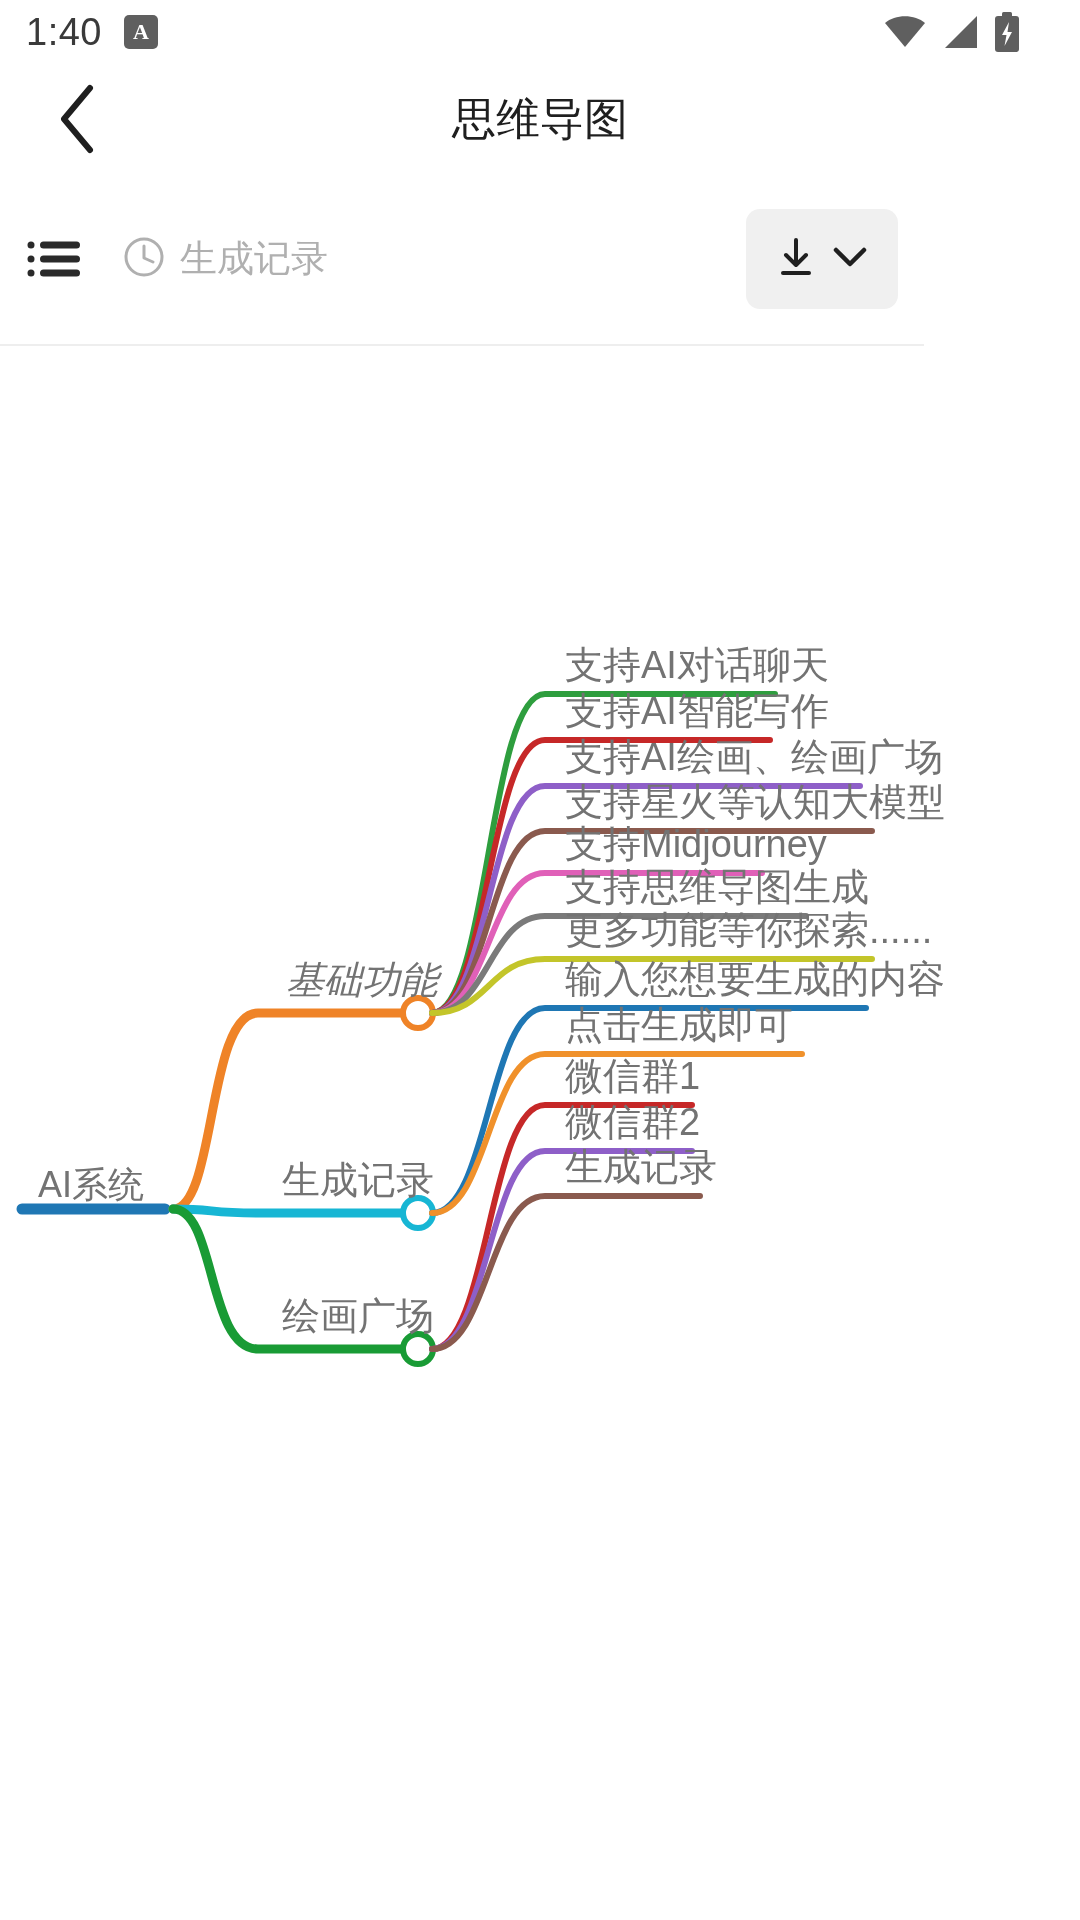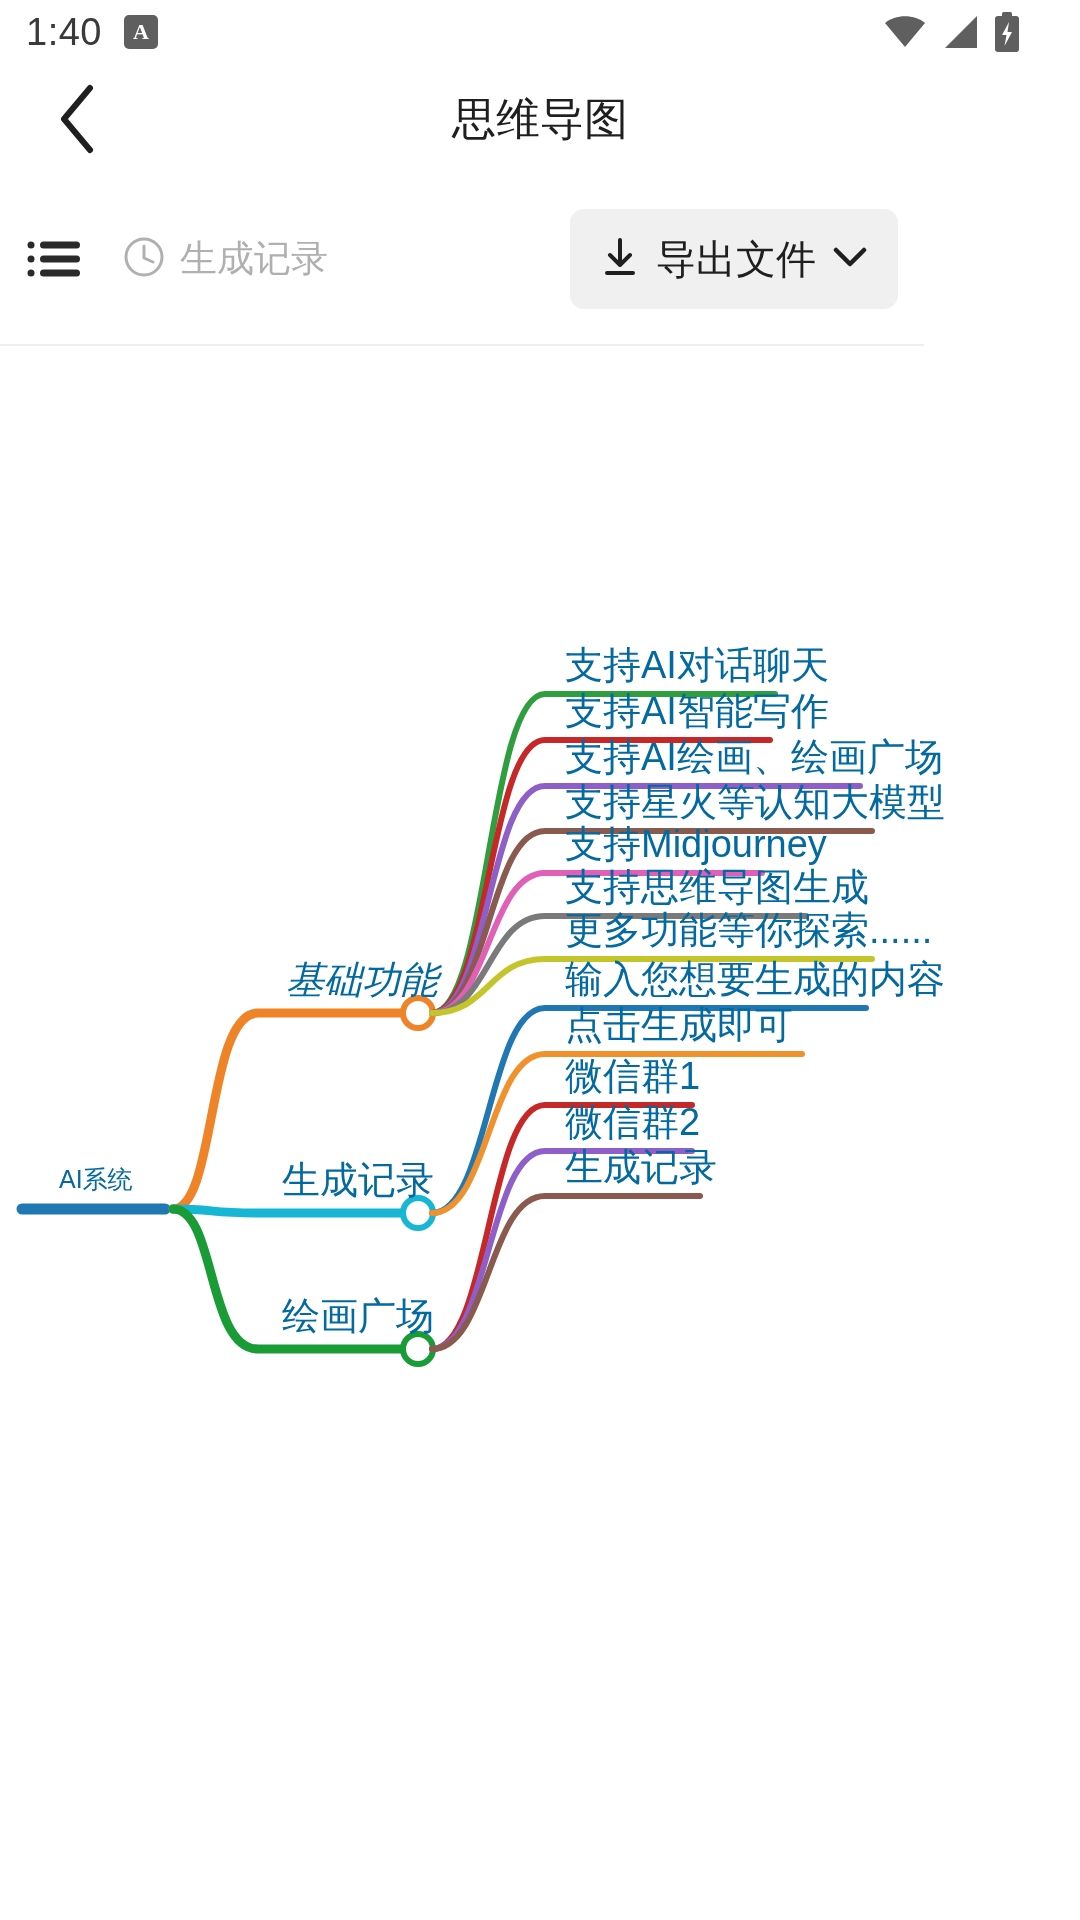--- a/index.html
+++ b/index.html
@@ -77,25 +77,25 @@
   .canvas {
     position: absolute; top: 348px; left: 0;
     width: 1080px; height: 1572px;
     overflow: hidden;
   }
   .mindmap { position: absolute; top: 0; left: 0; }
 
   .node-label {
     position: absolute;
     font-size: 36px;
-    color: #0369a1;
+    color: #737373;
     white-space: nowrap;
     line-height: 1;
   }
-  .node-label.root { font-size: 25px; margin-left: 21px; }
+  .node-label.root { font-size: 36px; }
   .node-label.branch { font-size: 38px; }
   .node-label.leaf { font-size: 38px; }
 </style>
 </head>
 <body>
 
 <div class="statusbar">
   <span class="status-time">1:40</span>
   <span class="status-appicon">A</span>
   <span class="status-right">
@@ -152,21 +152,20 @@
     <span class="history-label">生成记录</span>
   </span>
 
   <span class="export-btn">
     <span>
       <svg width="40" height="44" viewBox="0 0 40 44">
         <path d="M20 5 L20 29 M10 20 L20 30 L30 20" stroke="#1f1f1f" stroke-width="4" fill="none" stroke-linecap="round" stroke-linejoin="round"></path>
         <path d="M7 38 L33 38" stroke="#1f1f1f" stroke-width="4" stroke-linecap="round"></path>
       </svg>
     </span>
-    <span class="export-label">导出文件</span>
     <span>
       <svg width="36" height="24" viewBox="0 0 36 24">
         <path d="M4 5 L18 19 L32 5" stroke="#1f1f1f" stroke-width="4.5" fill="none" stroke-linecap="round" stroke-linejoin="round"></path>
       </svg>
     </span>
   </span>
 </div>
 
 <div class="canvas">
   <svg class="mindmap" id="mindmap-svg" width="1080" height="1572" viewBox="0 0 1080 1572">

